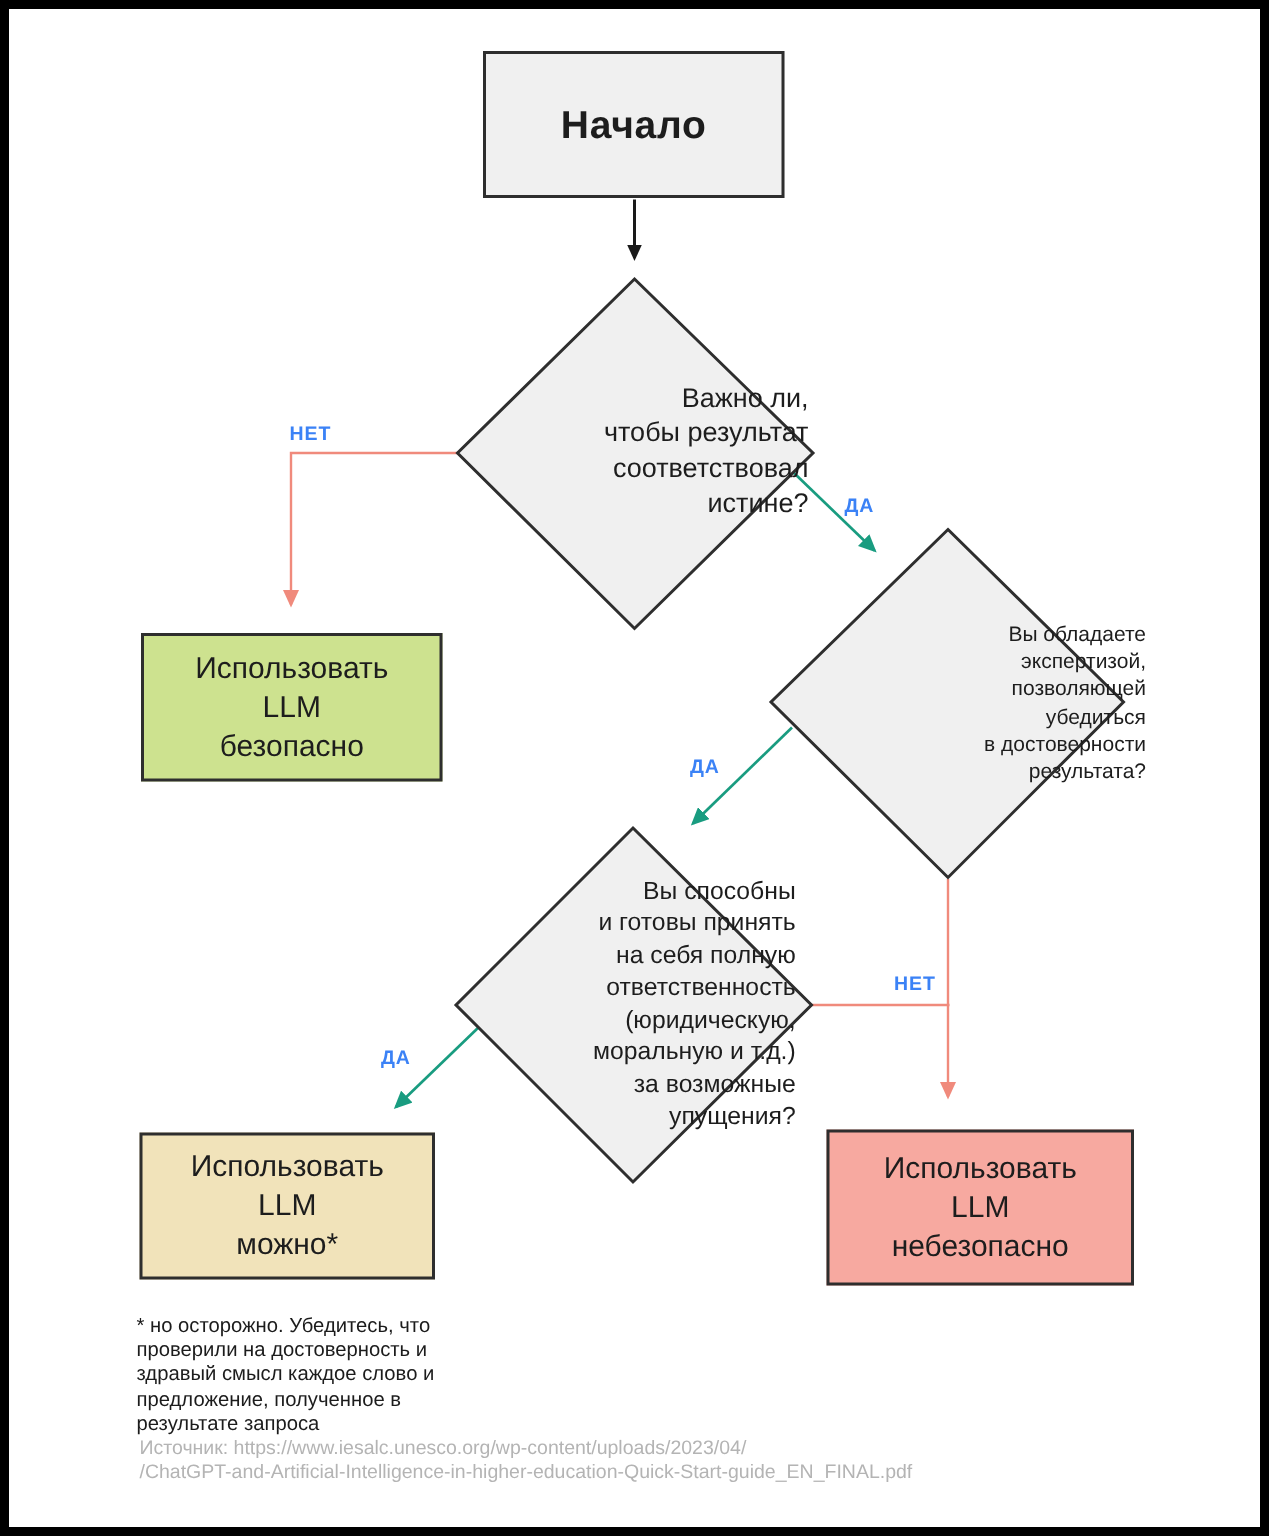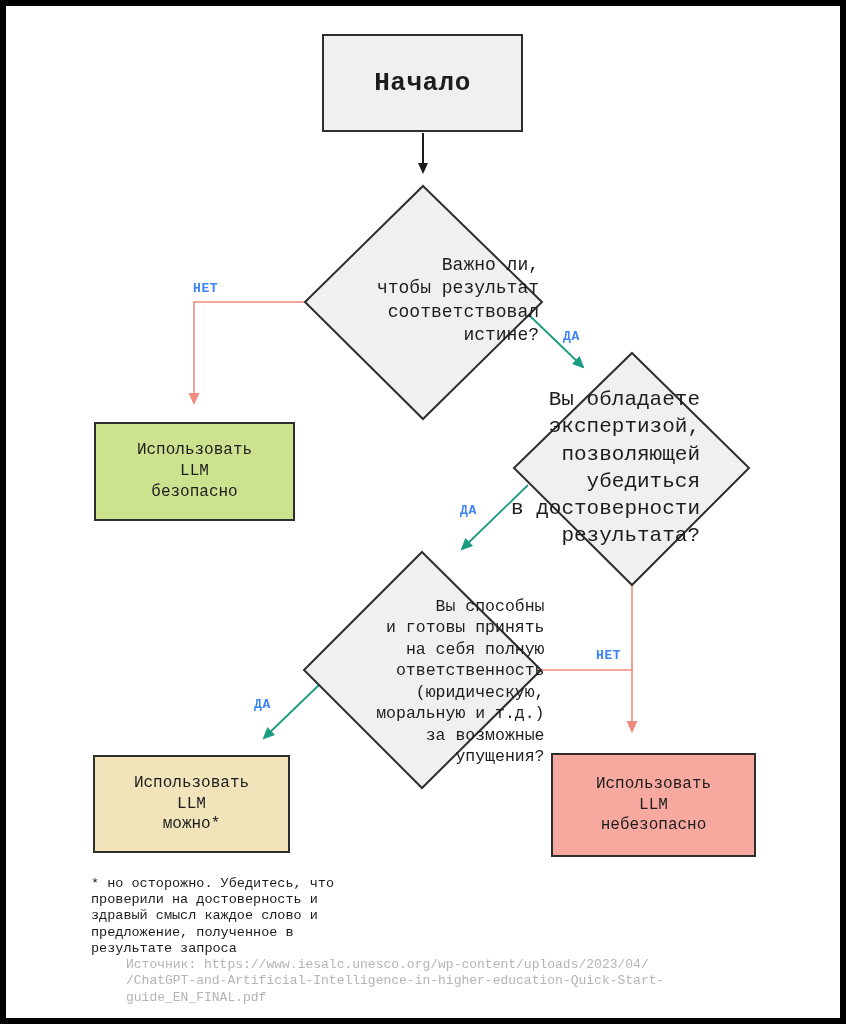--- a/index.html
+++ b/index.html
@@ -13,67 +13,66 @@
     overflow: hidden;
   }
   .border-overlay {
     position: absolute; inset: 0;
     border: 6px solid #000000;
     pointer-events: none;
     z-index: 10;
   }
   svg.connectors { position: absolute; left: 0; top: 0; z-index: 1; }
 
-  .abs { position: absolute; z-index: 2; font-family: Liberation Mono, monospace; }
+  .abs { position: absolute; z-index: 2; }
   .multiline { white-space: pre-line; }
 
   .node-box {
     box-sizing: border-box;
     border: 2px solid var(--node-border, #2e2e2e);
     display: flex; align-items: center; justify-content: center;
     text-align: center;
   }
   .start-box {
     left: 322px; top: 34px; width: 201px; height: 98px;
     background: var(--node-fill, #f0f0f0);
     font-size: 26px; font-weight: 700; letter-spacing: 0.5px;
   }
-  .terminal { font-size: 16px; line-height: 1.3; }
+  .terminal { font-size: 20px; line-height: 1.3; }
   .safe-box   { left: 94px;  top: 422px; width: 201px; height: 99px;  background: var(--safe-fill, #cde28f); }
   .ok-box     { left: 93px;  top: 755px; width: 197px; height: 98px;  background: var(--ok-fill, #f1e3ba); }
   .unsafe-box { left: 551px; top: 753px; width: 205px; height: 104px; background: var(--unsafe-fill, #f7a9a0); }
 
   .diamond-text {
     transform: translate(-50%, -50%);
     text-align: right;
     line-height: 1.3;
   }
   .q1-text { left: 424px; top: 301px; width: 230px; font-size: 18px; }
-  .q2-text { left: 600px; top: 468px; width: 200px; font-size: 21px; }
-  .q3-text { left: 437px; top: 670px; width: 215px; font-size: 16.5px; margin-top: 12px; }
+  .q2-text { left: 664px; top: 468px; width: 200px; font-size: 14px; }
+  .q3-text { left: 423px; top: 670px; width: 215px; font-size: 16.5px; }
 
   .edge-label {
     font-size: 13px; font-weight: 700; letter-spacing: 0.6px;
     color: #3b82f6;
   }
   .lbl-q1-no  { left: 193px; top: 281px; }
   .lbl-q1-yes { left: 563px; top: 329px; }
   .lbl-q2-yes { left: 460px; top: 503px; }
   .lbl-q3-no  { left: 596px; top: 648px; }
   .lbl-q3-yes { left: 254px; top: 697px; }
 
   .footnote {
     left: 91px; top: 876px; width: 270px;
     font-size: 13.5px; line-height: 1.2; color: #1c1c1c;
   }
   .source {
     left: 93px; top: 957px; width: 640px;
     font-size: 13px; line-height: 1.25;
     color: var(--source-text, #b4b4b4);
-    margin-left: 33px;
   }
 </style>
 </head>
 <body>
 
 <div class="frame">
 
   <svg class="connectors" width="846" height="1024" viewBox="0 0 846 1024">
     <defs>
       <marker id="arrow-black" markerUnits="userSpaceOnUse" markerWidth="12" markerHeight="10" refX="9" refY="5" orient="auto">

